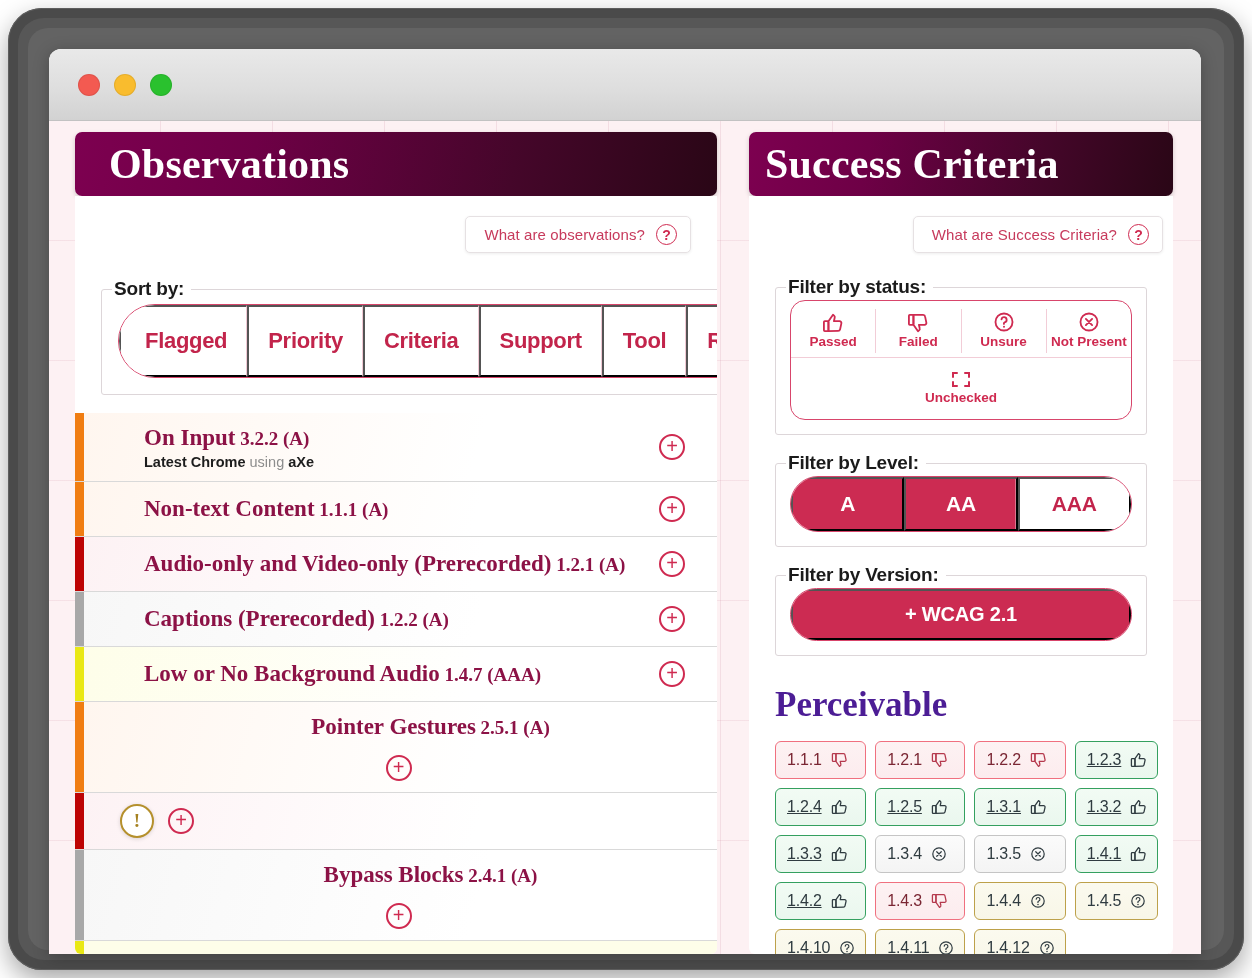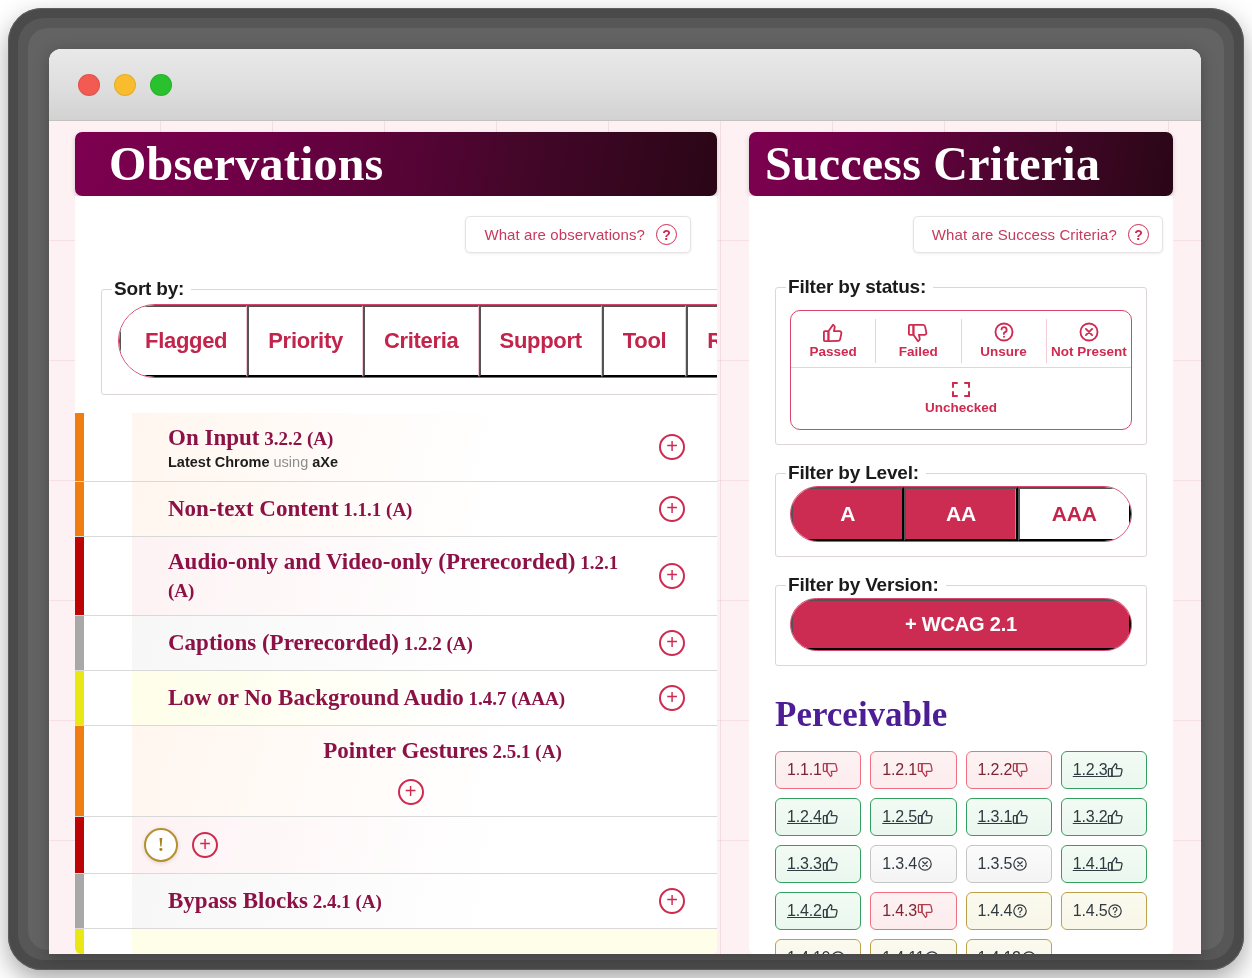--- a/index.html
+++ b/index.html
@@ -89,21 +89,21 @@
     align-items: center;
     padding-left: 34px;
     background: linear-gradient(100deg, #7d0050 0%, #6e0046 28%, #45062a 68%, #2a0616 100%);
     box-shadow: 0 2px 5px rgba(0,0,0,.18);
   }
   #criteria-panel .panel-header { padding-left: 16px; }
   .panel-title {
     color: #ffffff;
     font-family: "Liberation Serif", serif;
     font-weight: 700;
-    font-size: 48px;
+    font-size: 42px;
     line-height: 1;
     letter-spacing: .2px;
   }
 
   .panel-body {
     background: #ffffff;
     border-radius: 0 0 6px 6px;
     padding: 0;
   }
   #observations-panel .panel-body { height: 758px; overflow: hidden; }
@@ -186,23 +186,22 @@
     align-items: stretch;
     border-bottom: 1.5px solid #d9d9d9;
     position: relative;
     min-height: 55px;
   }
   .obs-bar { width: 9px; flex: 0 0 9px; }
   .obs-main {
     flex: 1;
     display: flex;
     align-items: center;
-    padding: 11px 0 11px 4px;
+    padding: 11px 0 11px 28px;
     gap: 14px;
-    margin-left: 48px;
   }
   .obs-text { flex: 1; padding-left: 32px; }
   .obs-title {
     font-family: "Liberation Serif", serif;
     font-size: 23px;
     font-weight: 700;
     color: #8c1246;
     line-height: 1.22;
   }
   .obs-title .sc-num {
@@ -242,23 +241,22 @@
     flex: 0 0 26px;
     cursor: pointer;
     background: transparent;
   }
   .plus-btn span { transform: translateY(-1px); }
 
   
   #status-group { margin-top: 34px; }
   .status-pill {
     border: 1.5px solid #d8456b;
-    border-radius: 10px;
+    border-radius: 15px;
     padding: 8px 0 10px 0;
-    margin-top: 10px;
   }
   .status-row-top { display: flex; }
   .status-item {
     flex: 1;
     display: flex; flex-direction: column; align-items: center;
     gap: 1px;
     color: #cf2a50;
     font-size: 13.5px;
     font-weight: 700;
     border-right: 1px solid #f2cdd7;
@@ -310,20 +308,21 @@
   #chip-grid {
     display: grid;
     grid-template-columns: repeat(4, 1fr);
     gap: 9px;
     margin: 16px 26px 0 26px;
   }
   .chip {
     display: flex;
     align-items: center;
     justify-content: flex-start;
+    gap: 9px;
     border-radius: 6px;
     padding: 9px 10px 9px 11px;
     font-size: 16px;
     color: #2f3b40;
     cursor: pointer;
     letter-spacing: -.2px;
     border: 1.5px solid #c9c9c9;
     background: #fafafa;
   }
   .chip .chip-glyph { display: flex; align-items: center; color: #2f3b40; }
@@ -449,21 +448,21 @@
                 <div class="obs-bar" style="background: rgb(189, 4, 4);"></div>
                 <div class="obs-main" style="background: linear-gradient(105deg, rgb(253, 242, 244) 0%, rgb(255, 255, 255) 62%);">
                   <div class="warn-icon-wrap">!</div>
                   <button class="plus-btn">
                     <span>+</span>
                   </button>
                 </div>
               </div>
               <div class="obs-row">
                 <div class="obs-bar" style="background: rgb(168, 168, 168);"></div>
-                <div class="obs-main" style="background: linear-gradient(105deg, rgb(247, 247, 247) 0%, rgb(255, 255, 255) 62%);">
+                <div class="obs-main" style="background: linear-gradient(105deg, rgb(247, 247, 247) 0%, rgb(255, 255, 255) 62%); flex-direction: column;">
                   <div class="obs-text">
                     <div class="obs-title"><span>Bypass Blocks</span><span class="sc-num"> 2.4.1 (A)</span></div>
                   </div>
                   <button class="plus-btn">
                     <span>+</span>
                   </button>
                 </div>
               </div>
               <div class="obs-row">
                 <div class="obs-bar" style="background: rgb(233, 232, 20);"></div>

